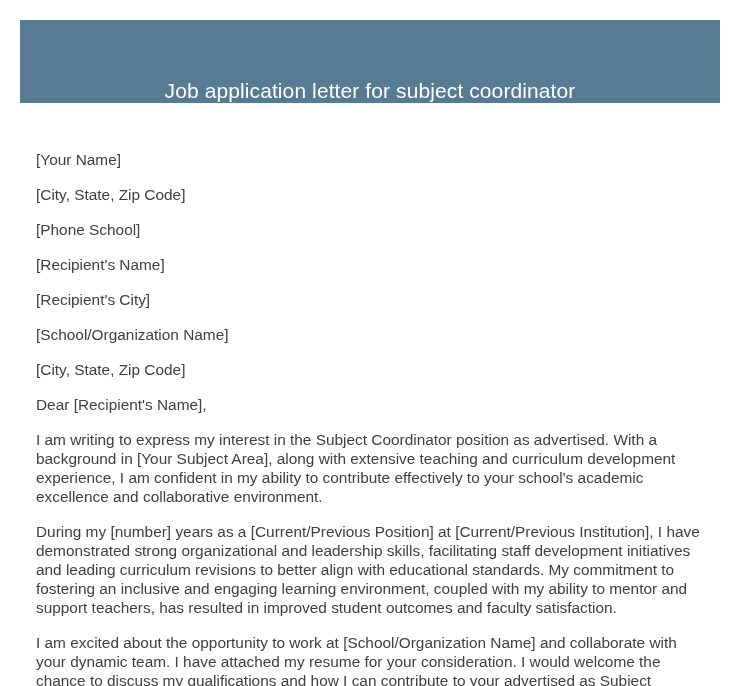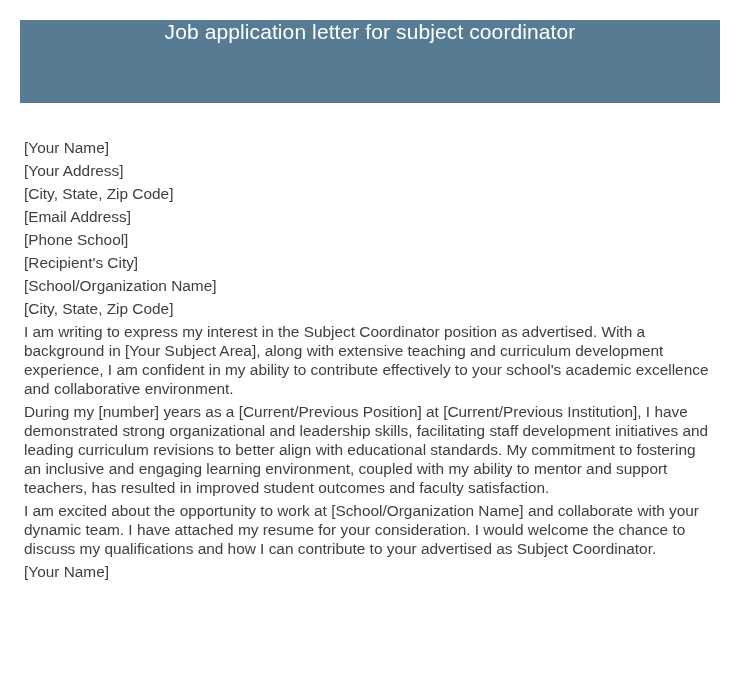--- a/index.html
+++ b/index.html
@@ -15,62 +15,62 @@
       font-family: "Liberation Sans", "DejaVu Sans", sans-serif;
     }
     .header {
       position: absolute;
       left: 20px;
       top: 20px;
       width: 700px;
       height: 83px;
       background: #587b94;
       display: flex;
-      align-items: flex-start;
+      align-items: flex-end;
       justify-content: center;
     }
     .header-title {
       color: #ffffff;
       font-size: 21px;
       letter-spacing: 0.1px;
     }
     .letter {
       position: absolute;
       left: 20px;
       top: 134px;
       width: 700px;
       color: #3f3f3f;
       font-size: 15.4px;
       line-height: 19px;
     }
     .line, .para {
-      margin: 4px;
+      margin: 16px;
       padding: 0;
     }
     .para {
       white-space: normal;
     }
   </style>
 </head>
 <body>
 
 <div class="header">
   <div class="header-title">Job application letter for subject coordinator</div>
 </div>
 
 <div class="letter">
   <div>
     <p class="line">[Your Name]</p>
-    <p class="line">[Your Address]</p>
     <p class="line">[City, State, Zip Code]</p>
-    <p class="line">[Email Address]</p>
     <p class="line">[Phone School]</p>
   </div>
   <div>
+    <p class="line">[Recipient's Name]</p>
     <p class="line">[Recipient's City]</p>
     <p class="line">[School/Organization Name]</p>
     <p class="line">[City, State, Zip Code]</p>
   </div>
+  <p class="line">Dear [Recipient's Name],</p>
   <p class="para">I am writing to express my interest in the Subject Coordinator position as advertised. With a background in [Your Subject Area], along with extensive teaching and curriculum development experience, I am confident in my ability to contribute effectively to your school's academic excellence and collaborative environment.</p>
   <p class="para">During my [number] years as a [Current/Previous Position] at [Current/Previous Institution], I have demonstrated strong organizational and leadership skills, facilitating staff development initiatives and leading curriculum revisions to better align with educational standards. My commitment to fostering an inclusive and engaging learning environment, coupled with my ability to mentor and support teachers, has resulted in improved student outcomes and faculty satisfaction.</p>
   <p class="para">I am excited about the opportunity to work at [School/Organization Name] and collaborate with your dynamic team. I have attached my resume for your consideration. I would welcome the chance to discuss my qualifications and how I can contribute to your advertised as Subject Coordinator.</p>
   <p class="line">[Your Name]</p>
 </div>
 
 </body></html>

